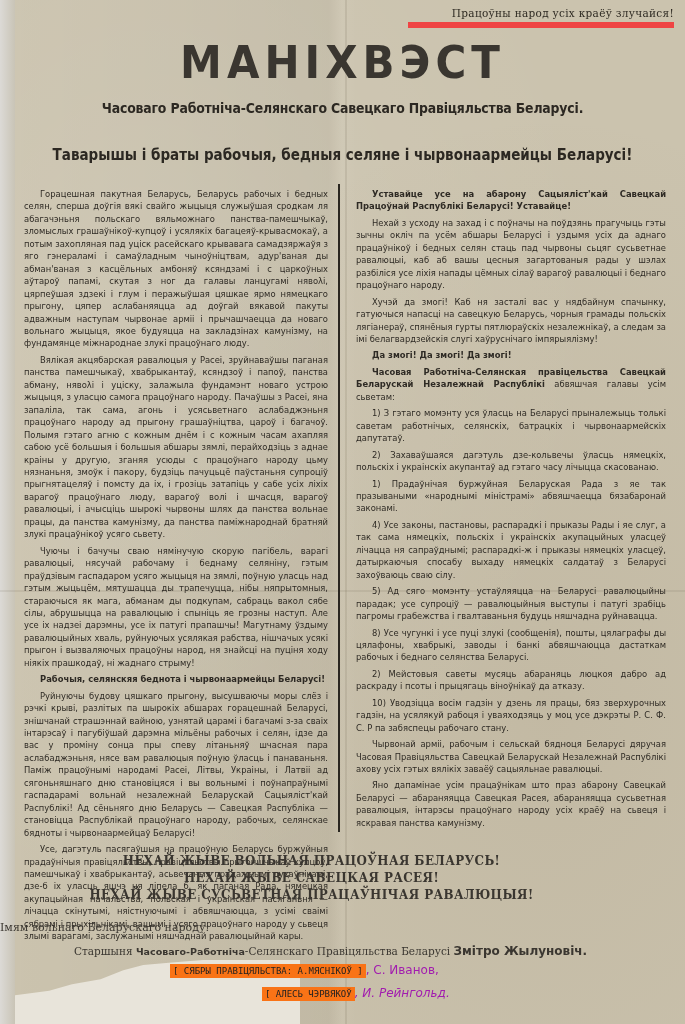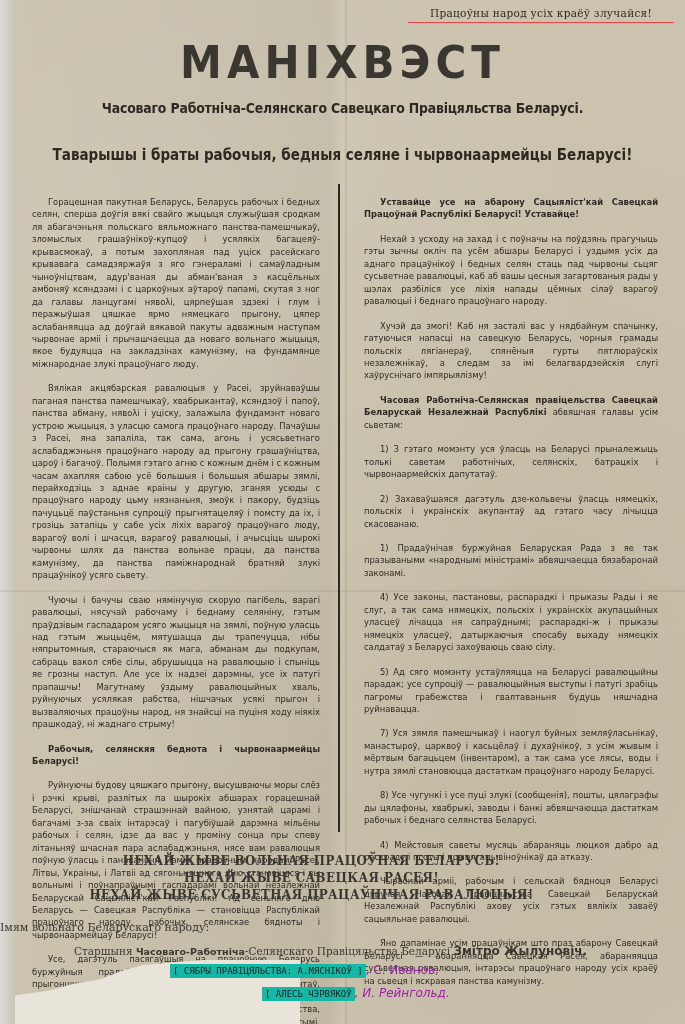--- a/index.html
+++ b/index.html
@@ -11,38 +11,38 @@
       radial-gradient(ellipse at 80% 70%, rgba(120,100,70,0.10), transparent 60%),
       linear-gradient(90deg, rgba(0,0,0,0.00) 0%, rgba(0,0,0,0.04) 48%, rgba(255,255,255,0.05) 50%, rgba(0,0,0,0.00) 52%);
     color: #2a2620;
     font-family: "DejaVu Sans", sans-serif;
   }
   .page { position: absolute; inset: 0; }
   .fold-v { position: absolute; left: 345px; top: 0; width: 2px; height: 1024px; background: rgba(90,80,60,0.12); }
   .fold-h { position: absolute; left: 0; top: 590px; width: 685px; height: 2px; background: rgba(90,80,60,0.10); }
 
   .motto-box { position: absolute; left: 408px; top: 2px; width: 266px; height: 20px;
-    border-bottom: 1px solid #ef4444; text-align: center; }
+    border-bottom: 6px solid #ef4444; text-align: right; }
   .motto { font-family: "DejaVu Serif", serif; font-size: 10.5px; letter-spacing: 0.3px; color: #2e2a22; line-height: 18px; }
 
   .title { position: absolute; left: 0; width: 685px; top: 38px; text-align: center;
     font-family: "DejaVu Sans", sans-serif; font-weight: bold; font-size: 42px; letter-spacing: 5px;
     color: #3a3630; transform: scaleY(1.05); }
   .subtitle { position: absolute; left: 0; width: 685px; top: 100px; text-align: center;
     font-family: "DejaVu Sans", sans-serif; font-weight: bold; font-size: 14.5px; color: #2c2822;
     transform: scaleX(0.86); transform-origin: center; letter-spacing: -0.2px; }
   .address { position: absolute; left: 0; width: 685px; top: 146px; text-align: center;
     font-family: "DejaVu Sans", sans-serif; font-weight: bold; font-size: 15px; color: #2c2822;
     transform: scaleX(0.9); }
 
   .col { position: absolute; top: 184px; font-family: "DejaVu Sans", sans-serif;
     font-size: 8.4px; line-height: 12.45px; color: #2e2a24; text-align: justify; }
   .col.left { left: 20px; width: 312px; }
   .col.right { left: 352px; width: 318px; }
-  .col p { margin: 12px; text-indent: 16px; }
+  .col p { margin: 4px; text-indent: 16px; }
   .col p.head { font-weight: bold; text-indent: 16px; }
   .col p.head-noindent { font-weight: bold; }
   .divider { position: absolute; left: 338px; top: 184px; width: 2px; height: 648px; background: #2a2620; }
 
   .slogans { position: absolute; left: 0; width: 623px; top: 852px; text-align: center;
     font-family: "DejaVu Serif", serif; font-weight: bold; font-size: 12.5px; line-height: 17px; color: #3a3630; letter-spacing: 0.4px; }
   .slogans div { transform: scaleX(0.95); }
   .inname { position: absolute; left: 0; width: 546px; top: 921px; text-align: left;
     font-family: "DejaVu Serif", serif; font-size: 11px; color: #3a3630; }
 
@@ -51,21 +51,21 @@
   .leftstrip { position: absolute; left: 0; top: 0; width: 15px; height: 1024px; background: linear-gradient(90deg, #dcdad6, #c9c4b6); }
 
   .signer { position: absolute; left: 74px; top: 944px; font-size: 10.5px; color: #3a3630; white-space: nowrap; }
   .signer .role { font-family: "DejaVu Serif", serif; }
   .signer .gov { font-family: "DejaVu Sans", sans-serif; font-weight: bold; font-size: 9.5px; }
   .signer .gov2 { font-family: "DejaVu Serif", serif; }
   .signer .name { font-family: "DejaVu Sans", sans-serif; font-weight: bold; font-size: 12px; }
 
   .members1 { position: absolute; left: 170px; top: 963px; font-size: 10.5px; white-space: nowrap; }
   .members2 { position: absolute; left: 262px; top: 986px; font-size: 10.5px; white-space: nowrap; }
-  .typed { background: #14b8a6; font-family: "DejaVu Sans Mono", monospace; font-size: 9px; padding: 2px 3px; color: #222; }
+  .typed { background: #f97316; font-family: "DejaVu Sans Mono", monospace; font-size: 9px; padding: 2px 3px; color: #222; }
   .printed { font-family: "DejaVu Sans", sans-serif; font-size: 12px; color: #a21caf; }
   .printed.ital { font-style: italic; }
 </style>
 </head>
 <body>
 
 <div class="page">
   <div class="leftstrip"></div>
   <div class="fold-v"></div>
   <div class="fold-h"></div>
@@ -86,29 +86,30 @@
     <p>Руйнуючы будову цяшкаго прыгону, высушваючы моры слёз і рэчкі крыві, разлітых па шырокіх абшарах горацешнай Беларусі, знішчанай страшэннай вайною, узнятай царамі і багачамі з-за сваіх інтарэсаў і пагубіўшай дарэмна мільёны рабочых і селян, ідзе да вас у проміну сонца пры спеву літаньняў шчасная пара аслабаджэньня, нясе вам равалюцыя поўную ўласць і панаваньня. Паміж працоўнымі народамі Расеі, Літвы, Украіны, і Латвіі ад сягоньняшнаго дню становіцяся і вы вольнымі і поўнапраўнымі гаспадарамі вольнай незалежнай Беларускай Сацыяліст'кай Распублікі! Ад сёньняго дню Беларусь — Савецкая Распубліка — становіцца Распублікай працоўнаго народу, рабочых, селянскае бядноты і чырвонаармейцаў Беларусі!</p>
     <p>Усе, дагэтуль пасягаўшыя на працоўную Беларусь буржуйныя прадаўнічыя правіцяльствы, правіцяльствы прыгоншчыкаў купцоў, памешчыкаў і хвабрыкантаў, асьвечаныя прадажнымі духаўнікамі, дзе-б іх уласць яшчэ ня ліпела б, як паганая Рада, нямецкая акупацыйная начальства, польская і украінская пасяганьня — лічацца скінутымі, няістнуючымі і абвяшчаюцца, з усімі сваімі сябрамі і прыхільнікамі, вашымі і усяго працоўнаго народу у сьвеця злымі варагамі, заслужанымі няшчаднай равалюцыйнай кары.</p>
   </div>
 
   <div class="divider"></div>
 
   <div class="col right">
     <p class="head-noindent">Уставайце усе на абарону Сацыяліст'кай Савецкай Працоўнай Распублікі Беларусі! Уставайце!</p>
     <p>Нехай з усходу на захад і с поўначы на поўдзянь прагучыць гэты зычны окліч па усём абшары Беларусі і уздымя усіх да аднаго працаўнікоў і бедных селян стаць пад чырвоны сьцяг сусьветнае равалюцыі, каб аб вашы цесныя загартованыя рады у шэлах разбіліся усе ліхія напады цёмных сілаў варагоў равалюцыі і беднаго працоўнаго народу.</p>
     <p>Хучэй да змогі! Каб ня засталі вас у нядбайнум спачынку, гатуючыся напасці на савецкую Беларусь, чорныя грамады польскіх лягіанераў, спянёныя гурты пятлюраўскіх незалежнікаў, а следам за імі белагвардзейскія слугі хаўруснічаго імпярыялізму!</p>
+    <p class="head">Да змогі! Да змогі! Да змогі!</p>
     <p><b>Часовая Работніча-Селянская правіцельства Савецкай Беларускай Незалежнай Распублікі</b><span> абвяшчая галавы усім сьветам:</span></p>
     <p>1) З гэтаго момэнту уся ўласць на Беларусі прыналежыць толькі саветам работнічых, селянскіх, батрацкіх і чырвонаармейскіх дапутатаў.</p>
     <p>2) Захаваўшаяся дагэтуль дзе-кольвечы ўласць нямецкіх, польскіх і украінскіх акупантаў ад гэтаго часу лічыцца скасованаю.</p>
     <p>1) Прадаўнічая буржуйная Беларуская Рада з яе так празываными «народнымі міністрамі» абвяшчаецца бязабаронай законамі.</p>
     <p>4) Усе законы, пастановы, распарадкі і прыказы Рады і яе слуг, а так сама нямецкіх, польскіх і украінскіх акупацыйных уласцеў лічацца ня сапраўднымі; распарадкі-ж і прыказы нямецкіх уласцеў, датыркаючыя спосабу выхаду нямецкіх салдатаў з Беларусі захоўваюць сваю сілу.</p>
     <p>5) Ад сяго момэнту устаўляяцца на Беларусі равалюцыйны парадак; усе супроціў — равалюцыйныя выступы і патугі зрабіць пагромы грабежства і гвалтаваньня будуць няшчадна руйнавацца.</p>
-    <p>7) Уся зямля памешчыкаў і наогул буйных земляўласьнікаў, манастыроў, царквоў і касьцёлаў і духаўнікоў, з усім жывым і мёртвым багацьцем (інвентаром), а так сама усе лясы, воды і нутра зямлі становюцца дастаткам працоўнаго народу Беларусі.</p>
     <p>8) Усе чугункі і усе пуці злукі (сообщенія), пошты, цялаграфы ды цялафоны, хвабрыкі, заводы і банкі абвяшчаюцца дастаткам рабочых і беднаго селянства Беларусі.</p>
-    <p>4) Мейстовыя саветы мусяць абараняць люцкоя дабро ад раскраду і псоты і прыцягаць віноўнікаў да атказу.</p>
+    <p>2) Мейстовыя саветы мусяць абараняць люцкоя дабро ад раскраду і псоты і прыцягаць віноўнікаў да атказу.</p>
+    <p>10) Уводзіцца восім гадзін у дзень ля працы, бяз зверхурочных гадзін, на усялякуй рабоця і уваяходзяць у моц усе дэкрэты Р. С. Ф. С. Р па забяспецы рабочаго стану.</p>
     <p>Чырвонай арміі, рабочым і сельскай бядноця Беларусі дяручая Часовая Правіцяльства Савецкай Беларускай Незалежнай Распублікі ахову усіх гэтых вялікіх заваёў сацыяльнае равалюцыі.</p>
     <p>Яно дапамінае усім працаўнікам што праз абарону Савецкай Беларусі — абараняяцца Савецкая Расея, абараняяцца сусьветная равалюцыя, інтарэсы працоўнаго народу усіх краёў на сьвеця і яскравая панства камунізму.</p>
   </div>
 
   <div class="slogans">
     <div>НЕХАЙ ЖЫВЕ ВОЛЬНАЯ ПРАЦОЎНАЯ БЕЛАРУСЬ!</div>
     <div>НЕХАЙ ЖЫВЕ САВЕЦКАЯ РАСЕЯ!</div>
     <div>НЕХАЙ ЖЫВЕ СУСЬВЕТНАЯ ПРАЦАЎНІЧАЯ РАВАЛЮЦЫЯ!</div>
   </div>
 

